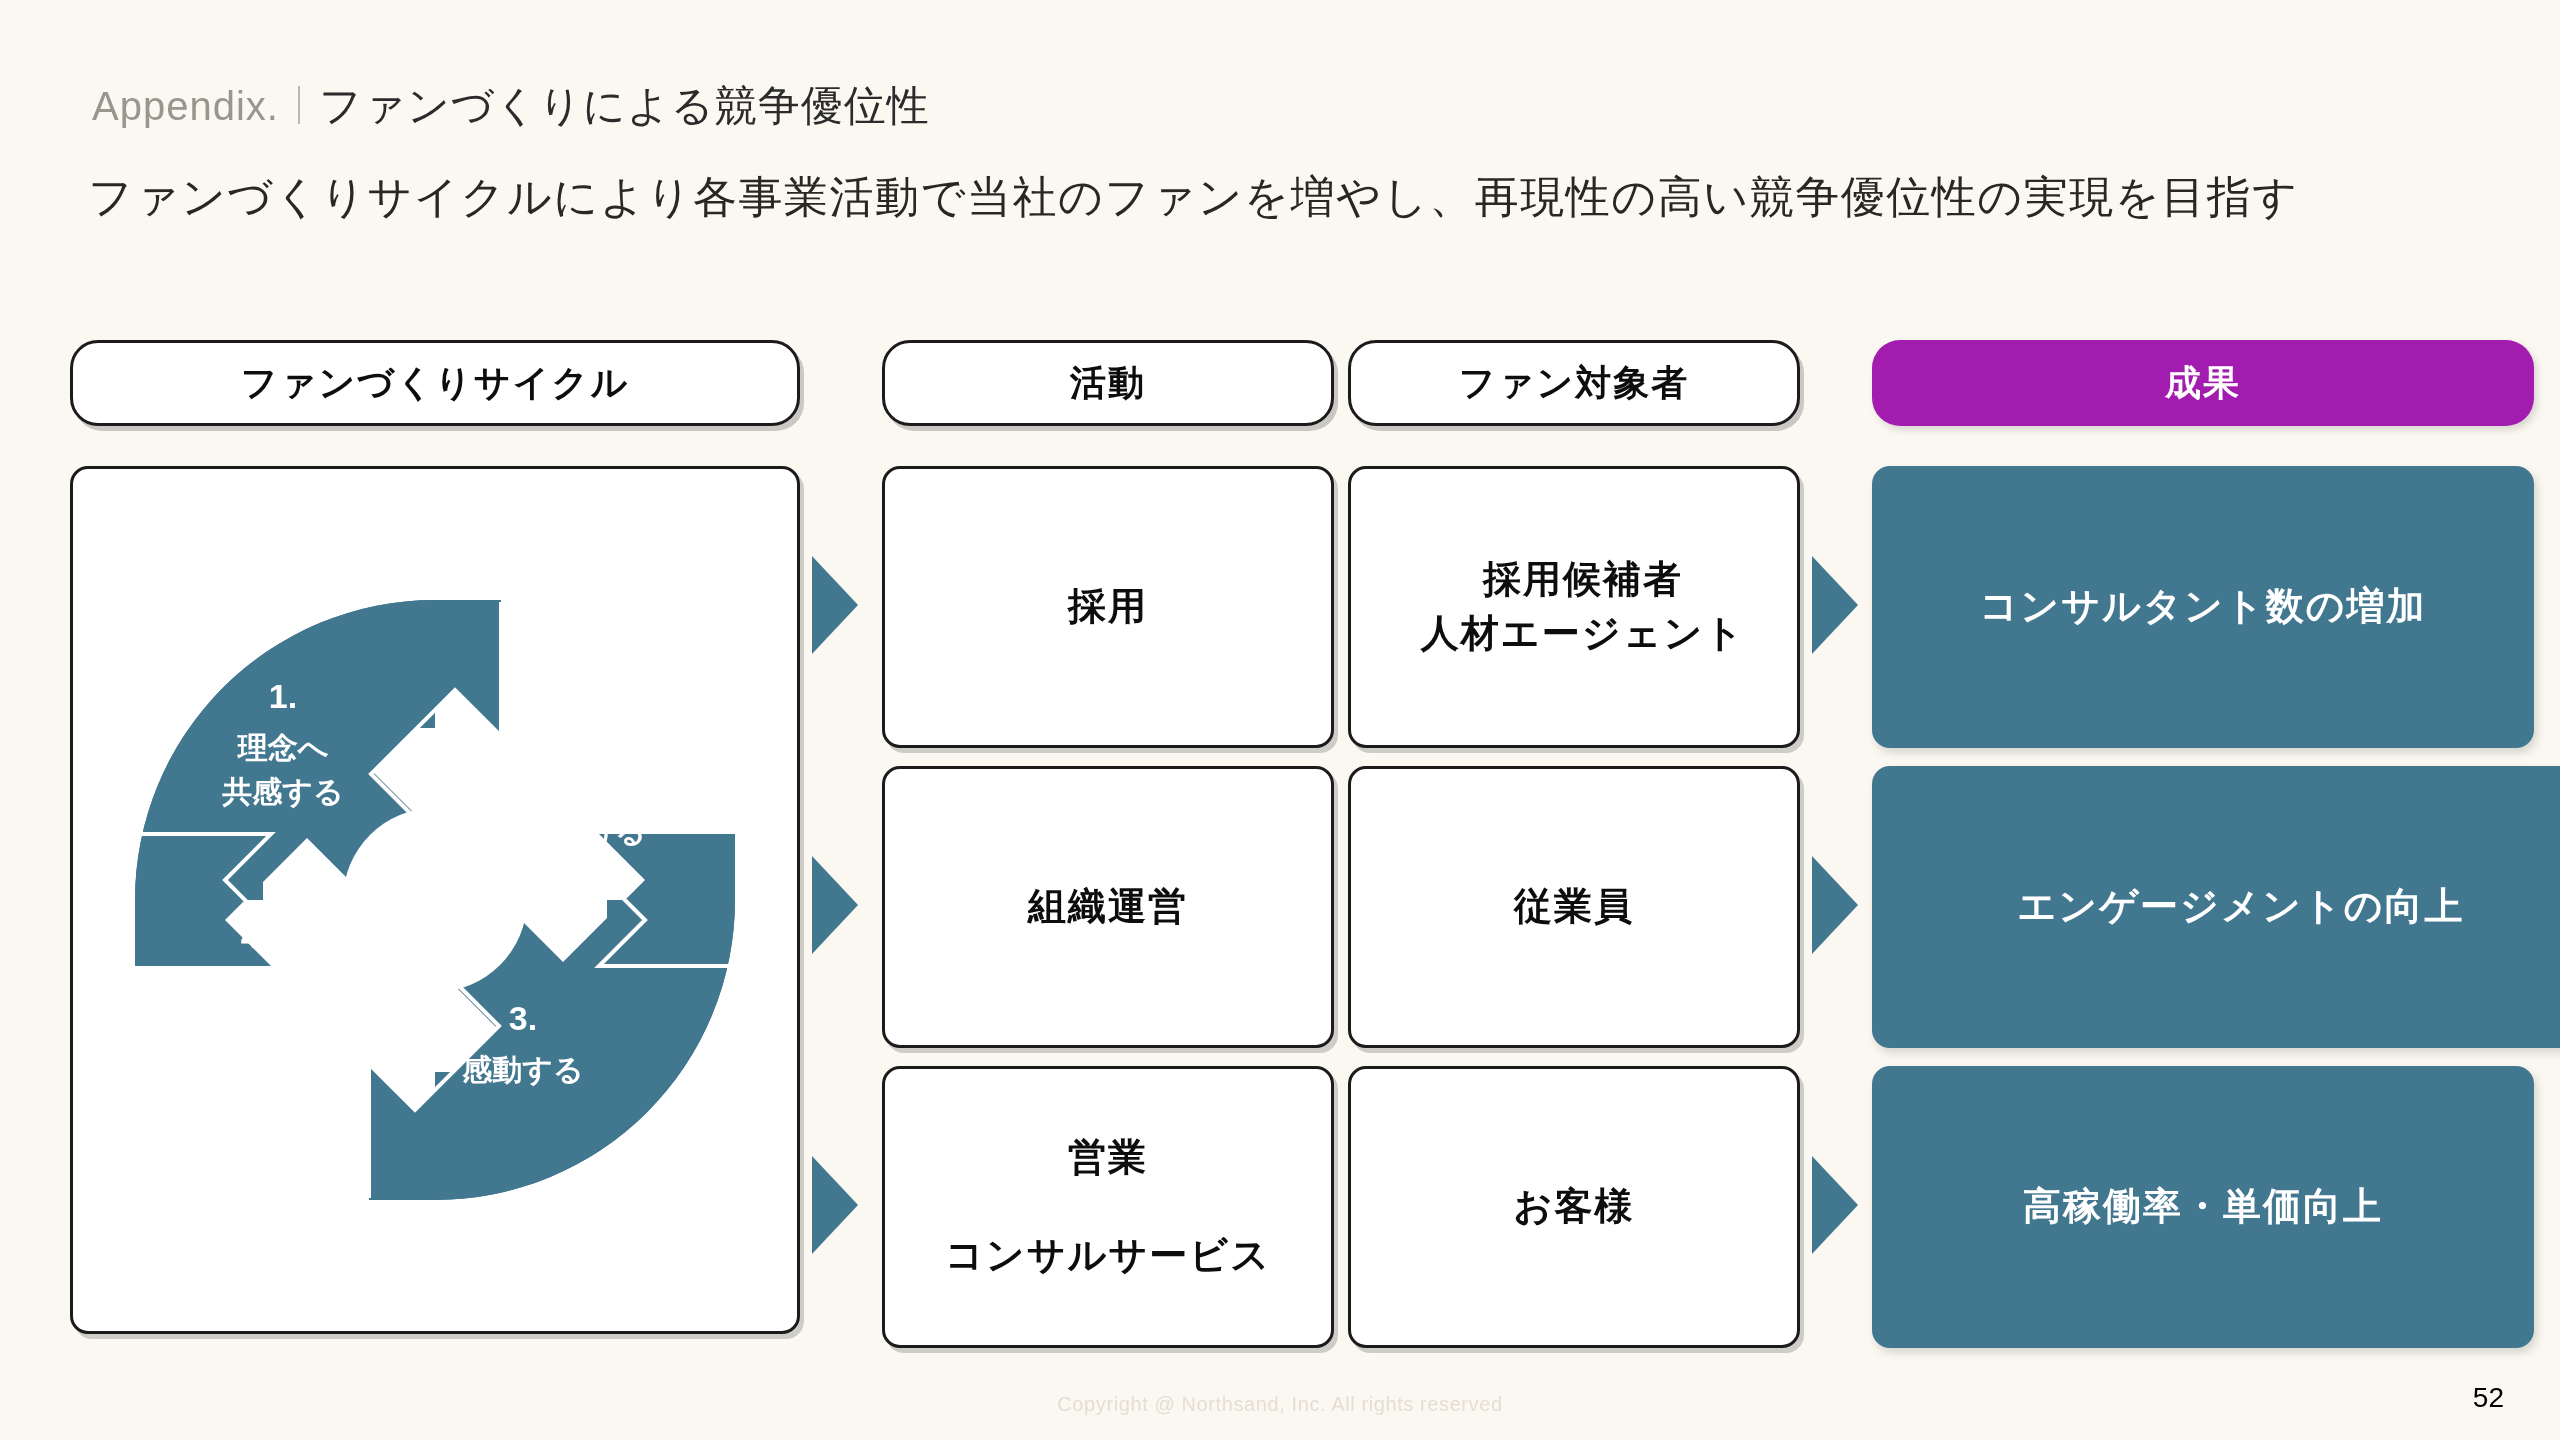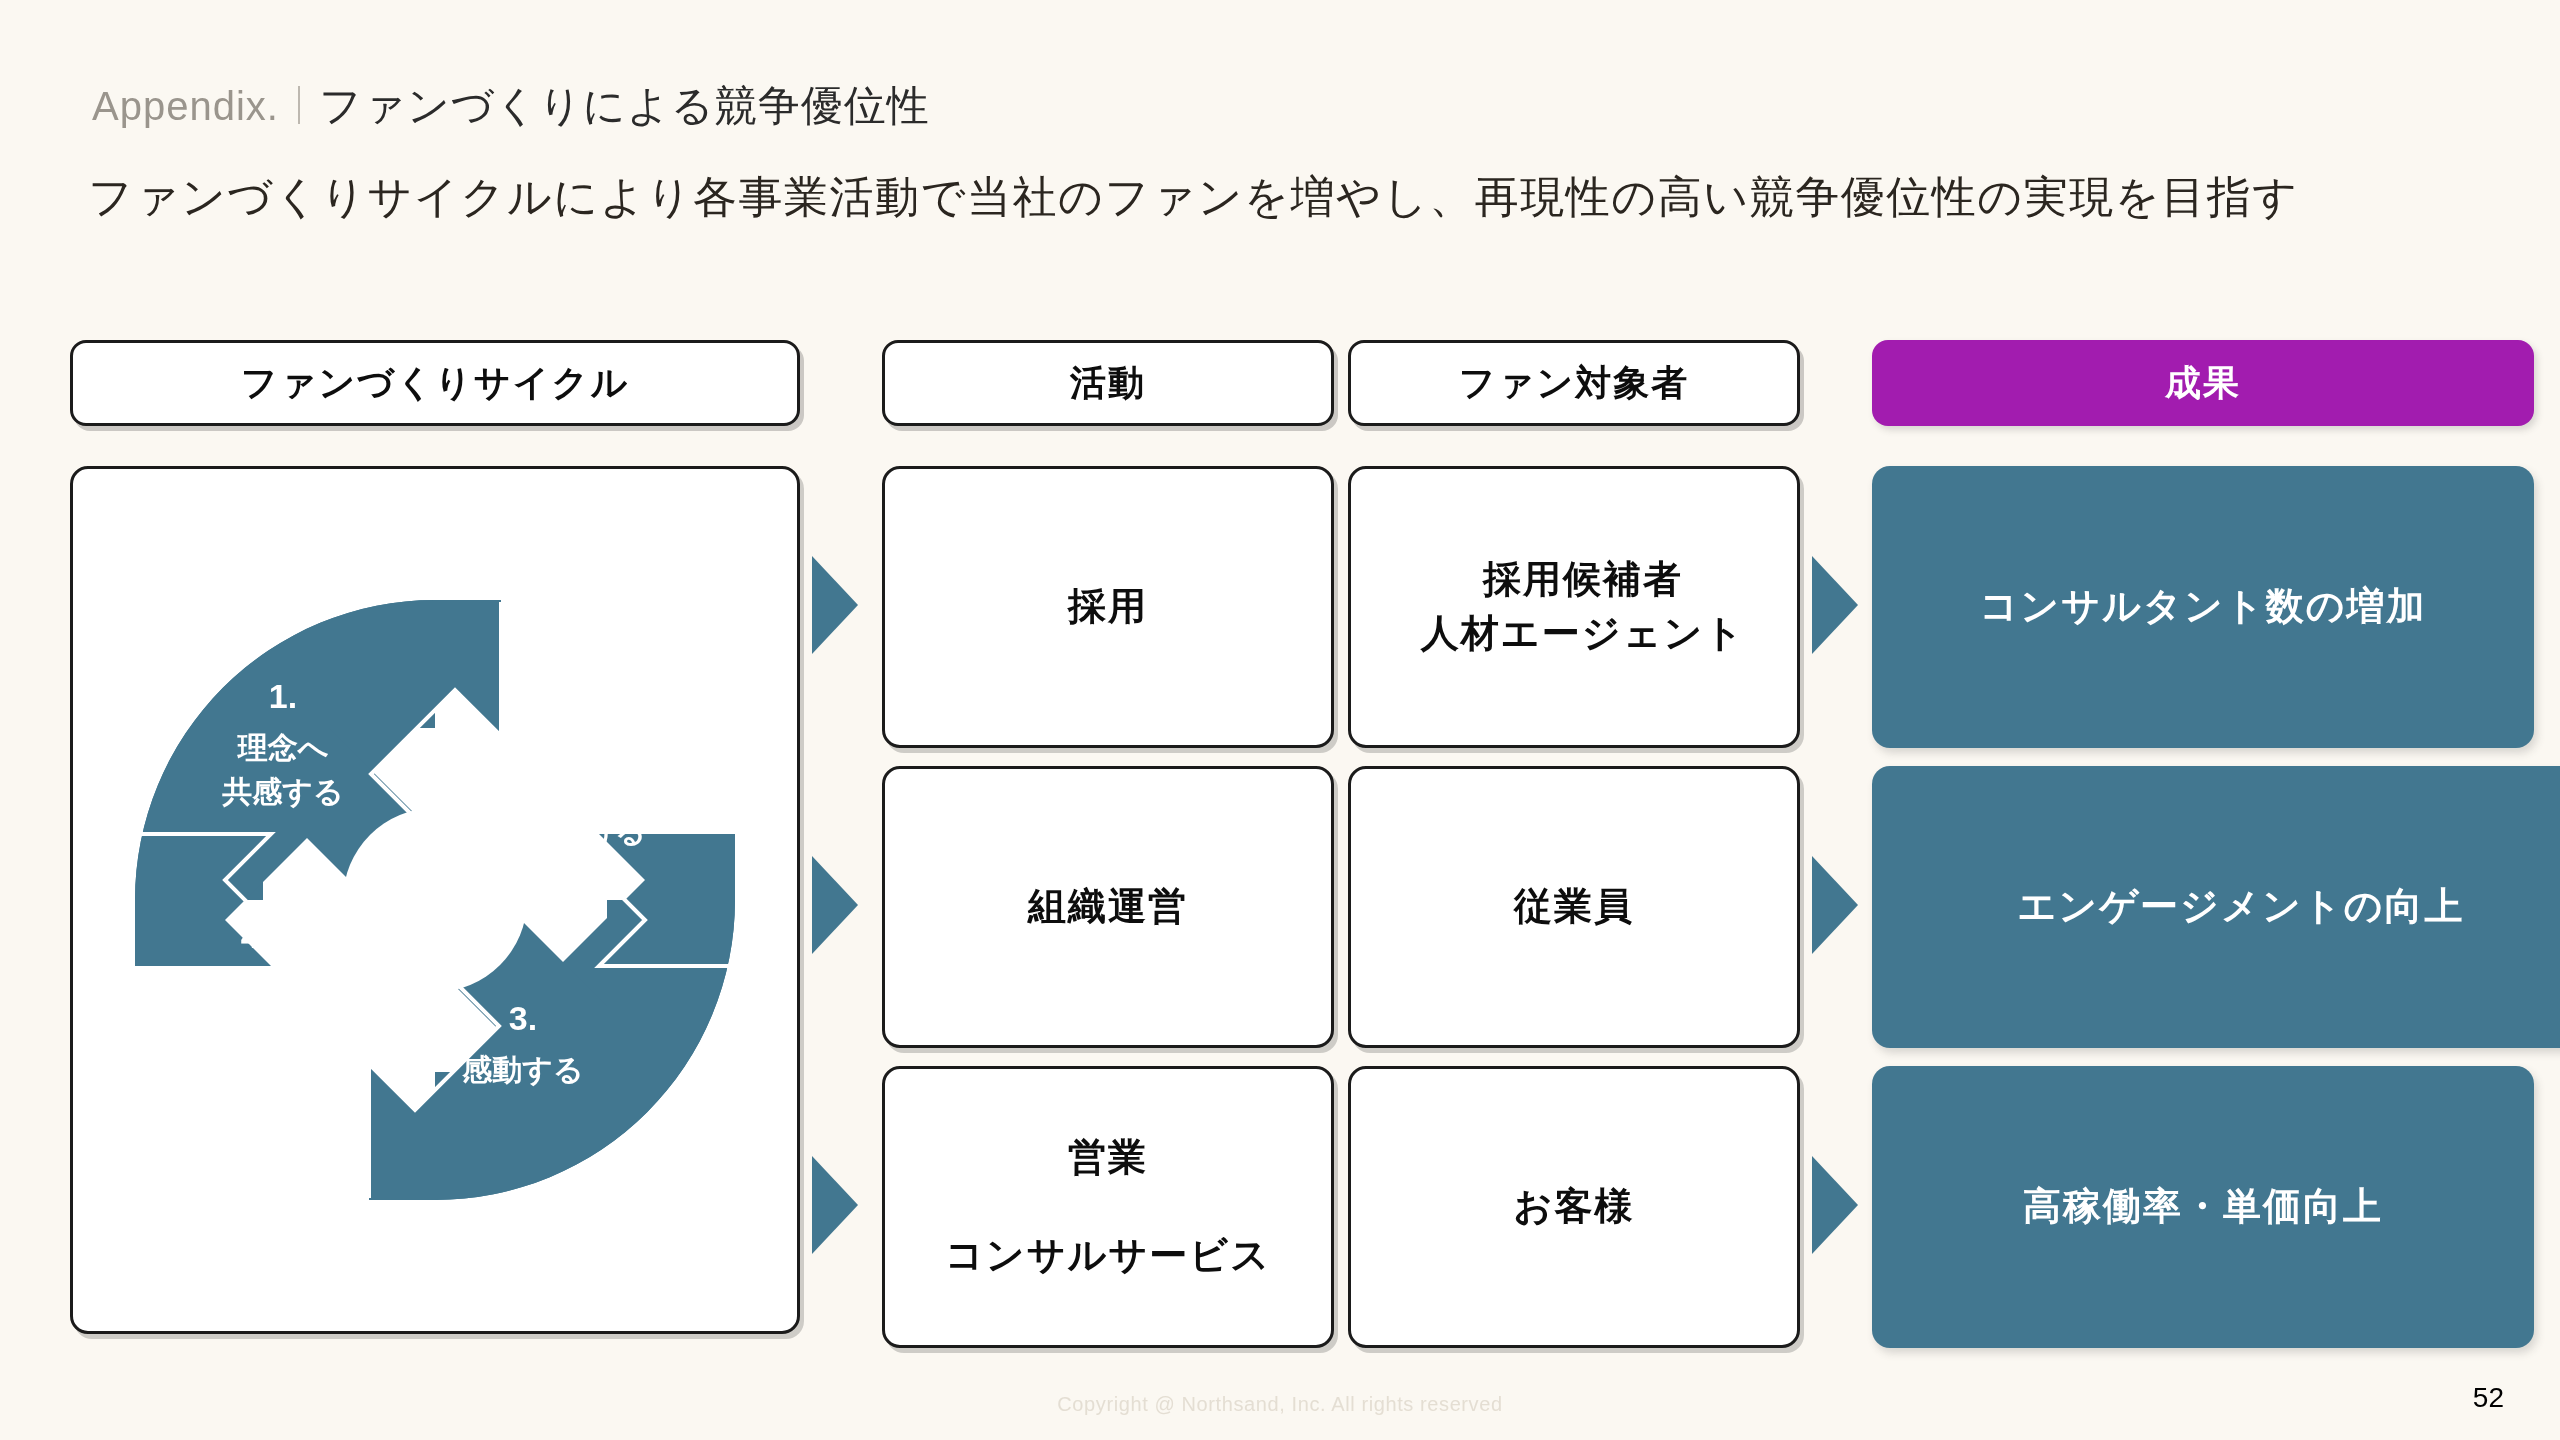--- a/index.html
+++ b/index.html
@@ -62,21 +62,21 @@
     color: #2b2620;
     font-weight: 400;
     letter-spacing: 1.5px;
     white-space: nowrap;
   }
 
   
   .pill {
     position: absolute;
     height: 86px;
-    border-radius: 16px;
+    border-radius: 28px;
     display: flex;
     align-items: center;
     justify-content: center;
     font-size: 36px;
     font-weight: bold;
     letter-spacing: 2px;
     box-sizing: border-box;
   }
   .pill.light {
     background: #ffffff;

